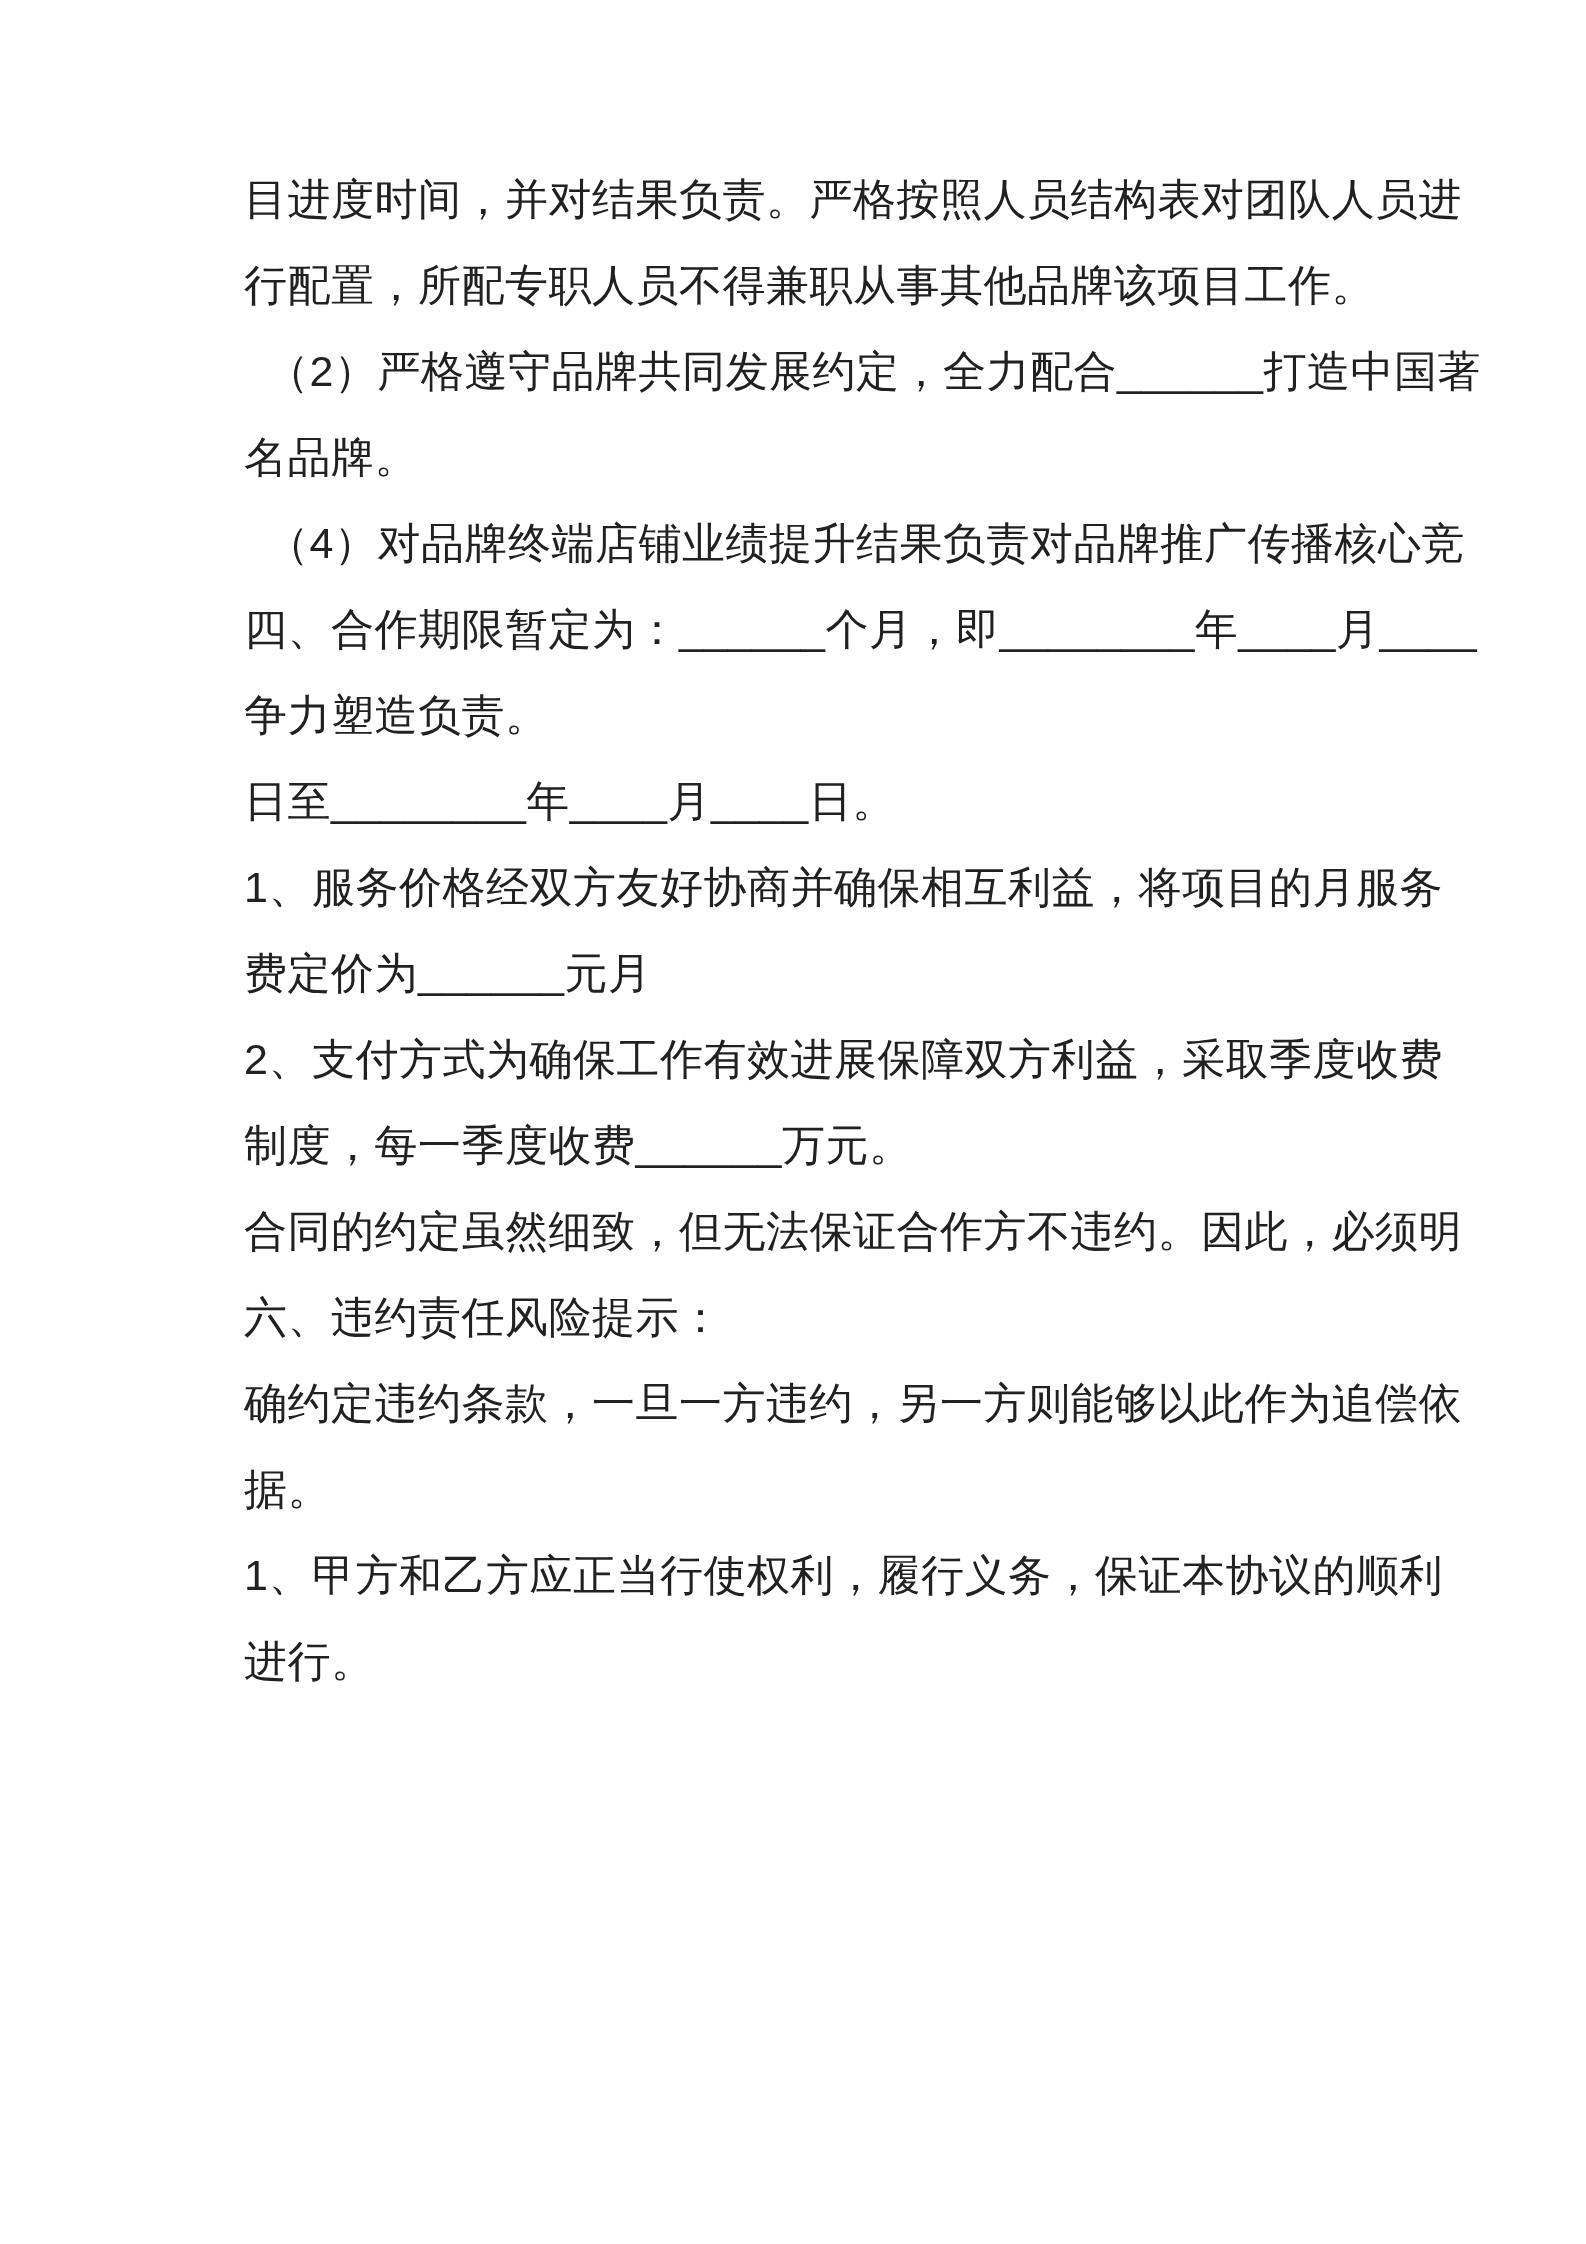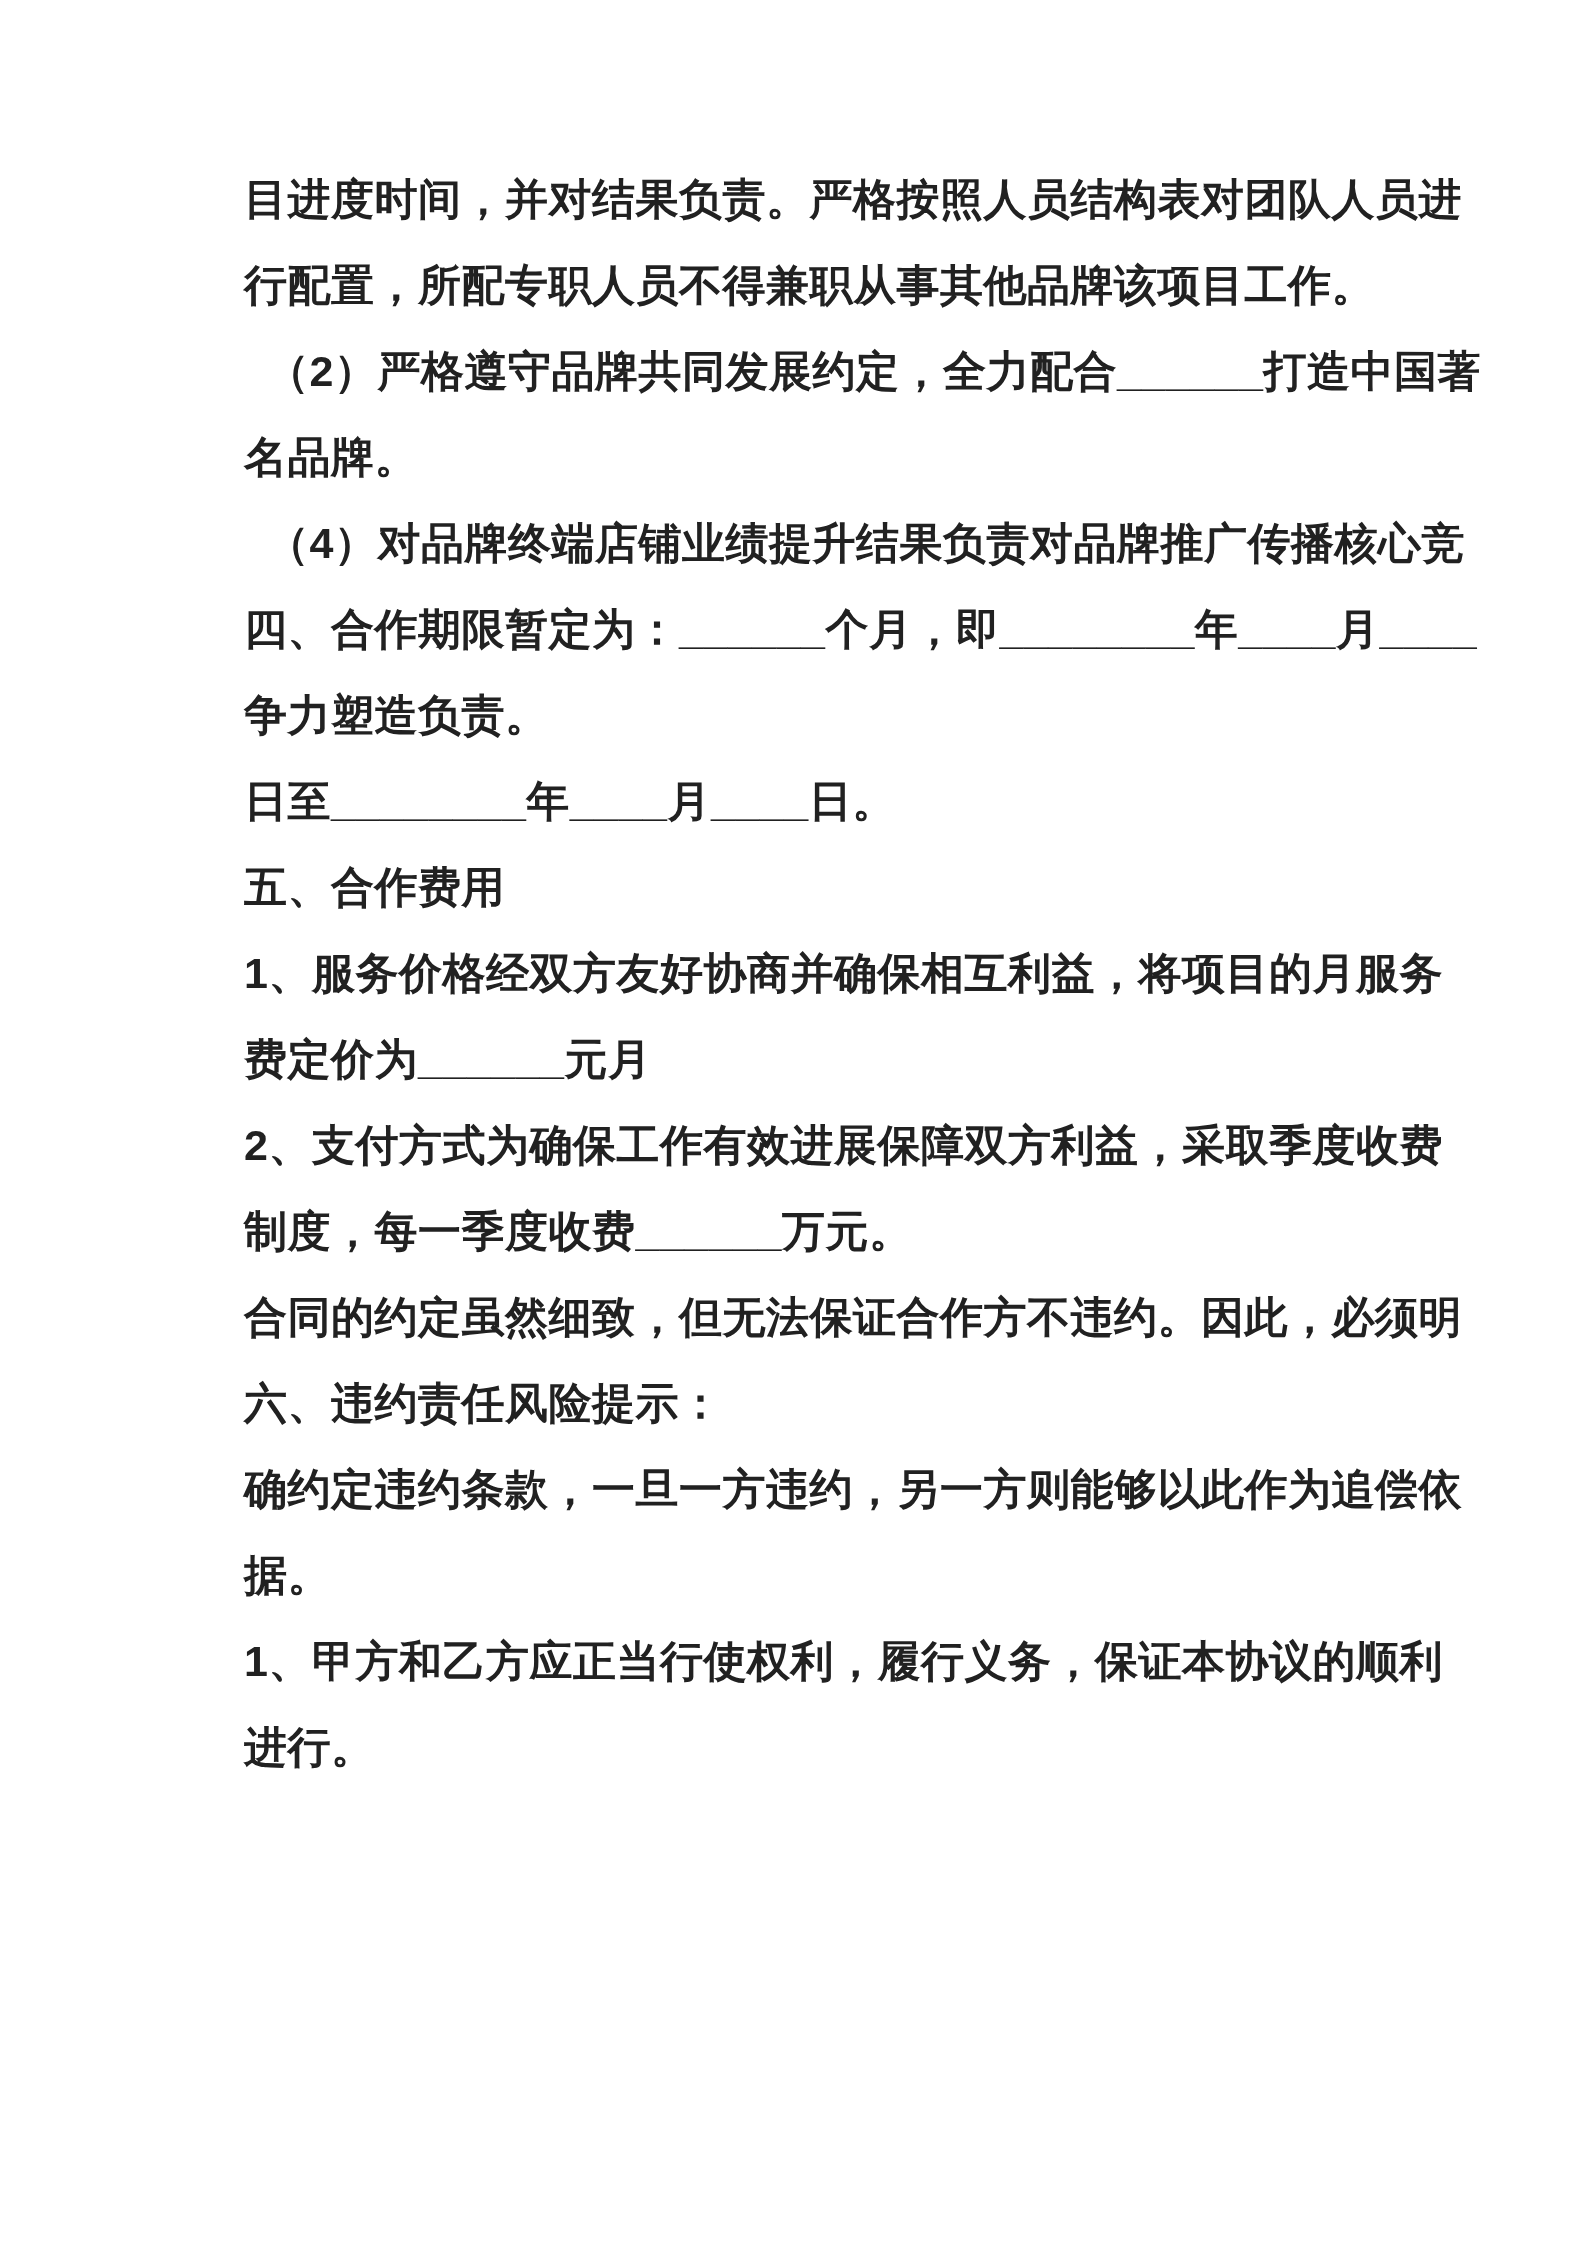--- a/index.html
+++ b/index.html
@@ -9,21 +9,21 @@
   }
   .page {
     position: relative;
     width: 1586px;
     height: 1784px;
     margin: 0 auto;
     background: #ffffff;
     box-sizing: border-box;
     padding: 156px 228px 0 244px;
     font-family: "Liberation Sans", "DejaVu Sans", sans-serif;
-    font-weight: 700;
+    font-weight: 400;
     color: #212121;
     overflow: hidden;
   }
   .text-block {
     font-size: 43px;
   }
   .line {
     margin: 0;
     padding: 0;
     line-height: 86px;
@@ -42,21 +42,20 @@
 <div class="page">
   <div class="text-block">
     <p class="line">目进度时间，并对结果负责。严格按照人员结构表对团队人员进</p>
     <p class="line">行配置，所配专职人员不得兼职从事其他品牌该项目工作。</p>
     <p class="line indent">（2）严格遵守品牌共同发展约定，全力配合______打造中国著</p>
     <p class="line">名品牌。</p>
     <p class="line indent">（4）对品牌终端店铺业绩提升结果负责对品牌推广传播核心竞</p>
     <p class="line">四、合作期限暂定为：______个月，即________年____月____</p>
     <p class="line">争力塑造负责。</p>
     <p class="line">日至________年____月____日。</p>
-    <p class="line">五、合作费用</p>
     <p class="line">1、服务价格经双方友好协商并确保相互利益，将项目的月服务</p>
     <p class="line">费定价为______元月</p>
     <p class="line">2、支付方式为确保工作有效进展保障双方利益，采取季度收费</p>
     <p class="line">制度，每一季度收费______万元。</p>
     <p class="line">合同的约定虽然细致，但无法保证合作方不违约。因此，必须明</p>
     <p class="line">六、违约责任风险提示：</p>
     <p class="line">确约定违约条款，一旦一方违约，另一方则能够以此作为追偿依</p>
     <p class="line">据。</p>
     <p class="line">1、甲方和乙方应正当行使权利，履行义务，保证本协议的顺利</p>
     <p class="line">进行。</p>

